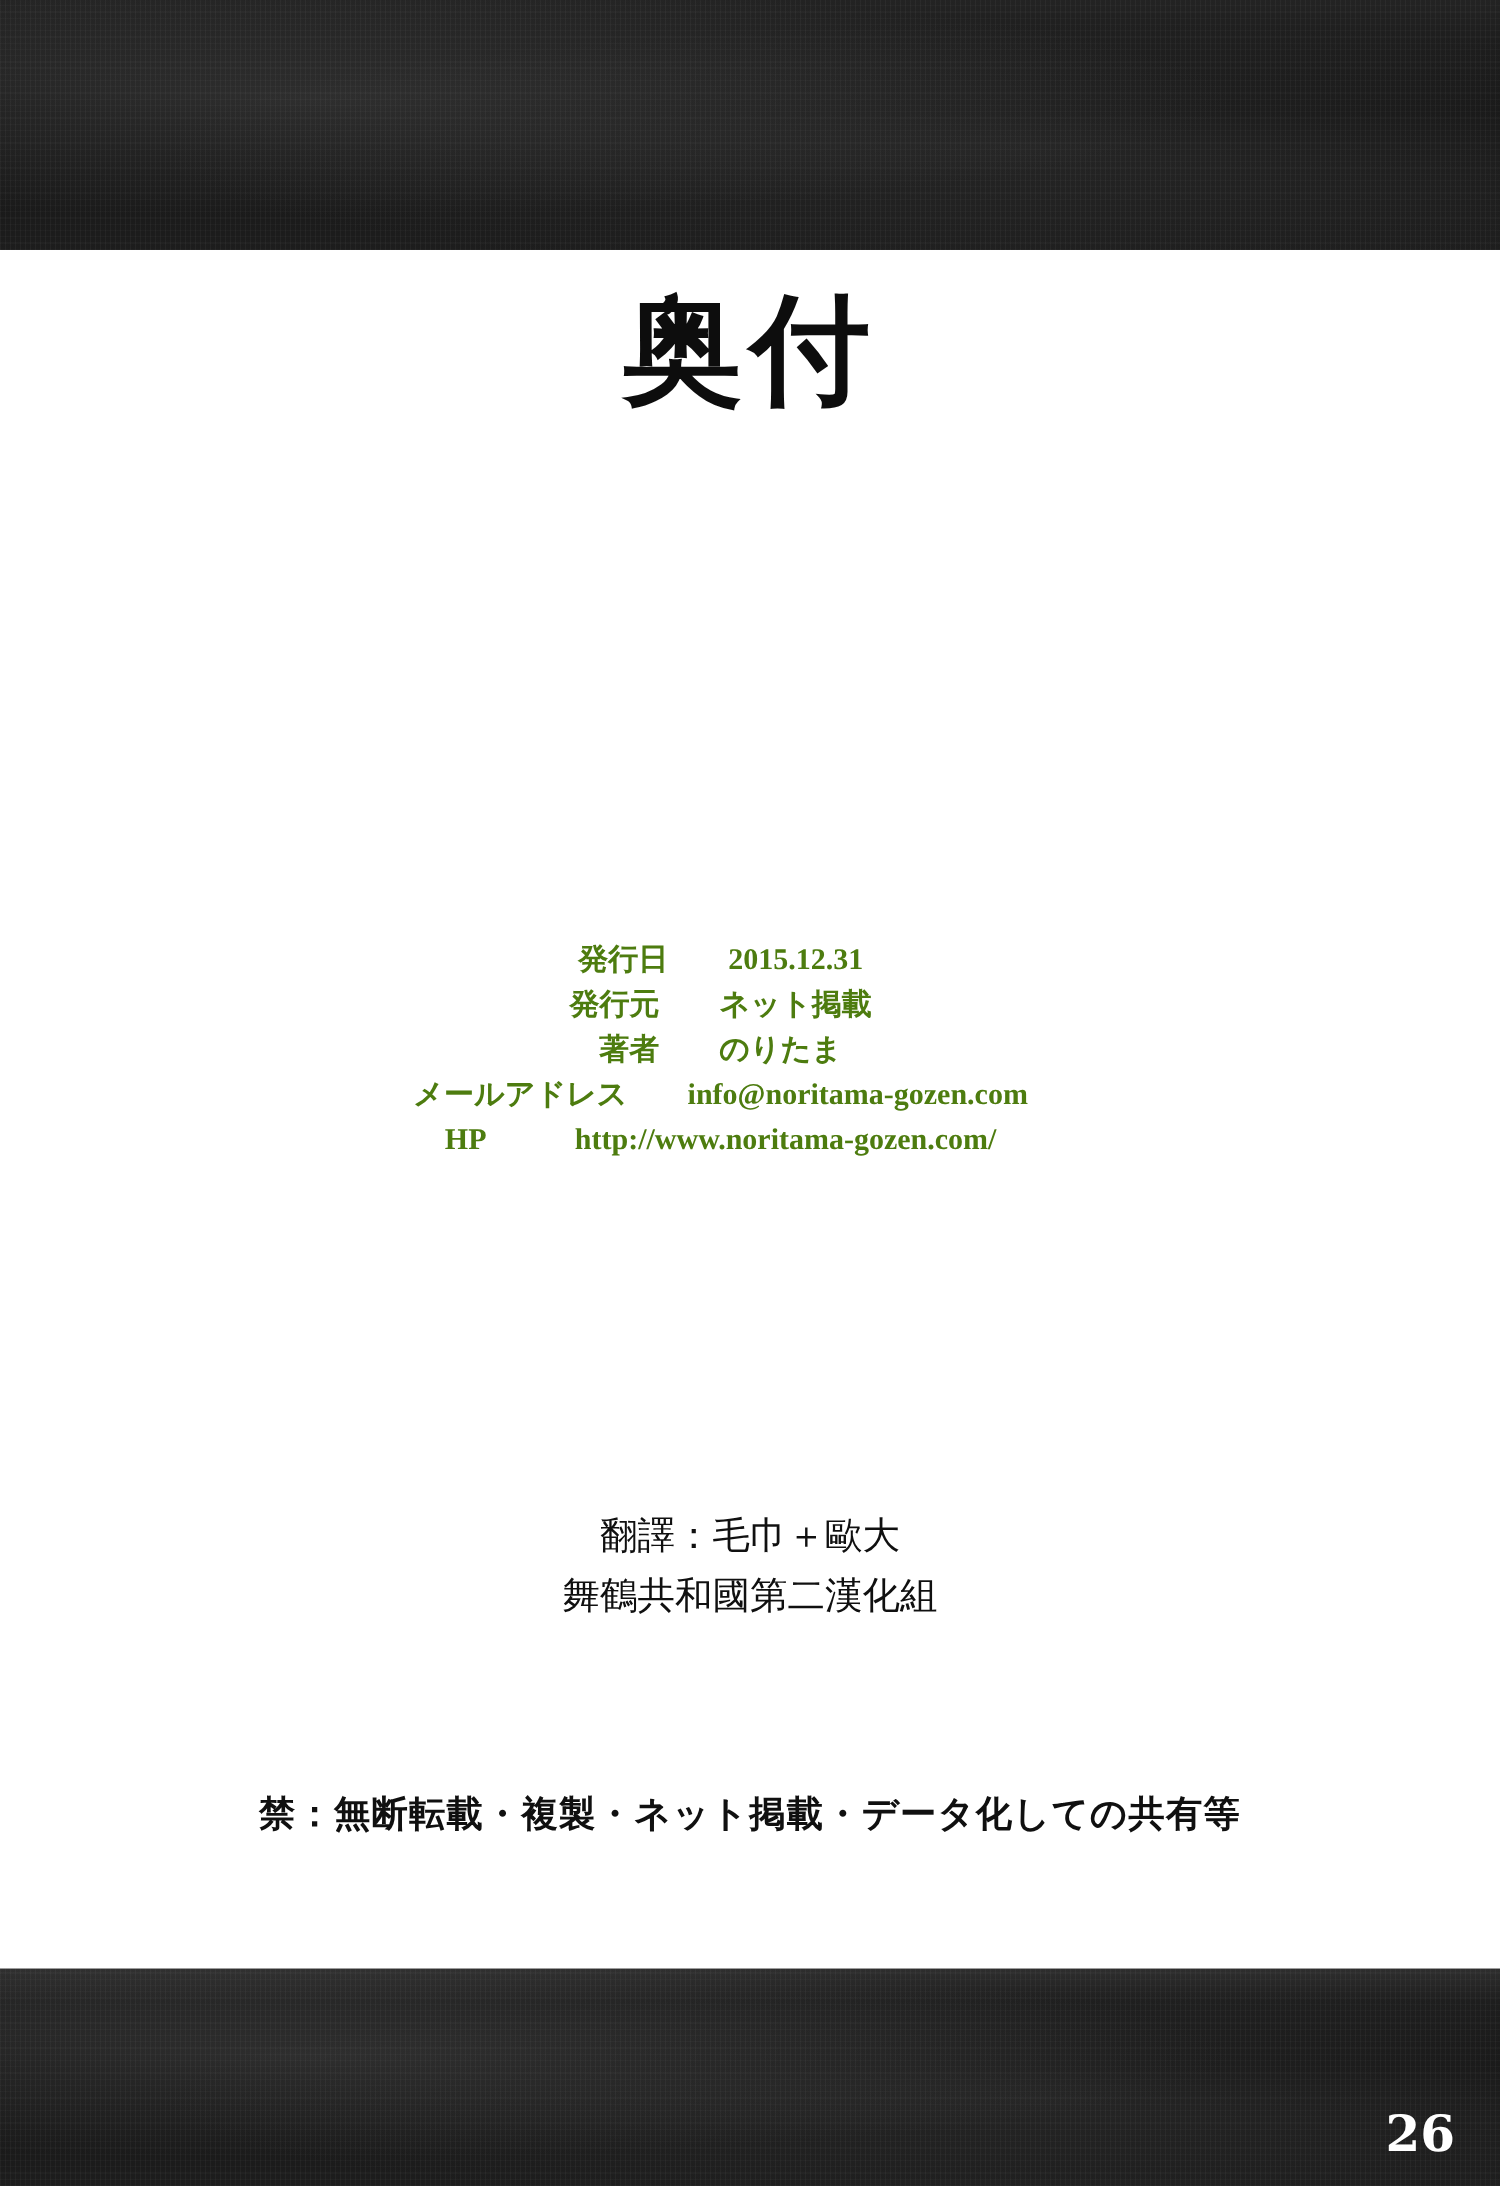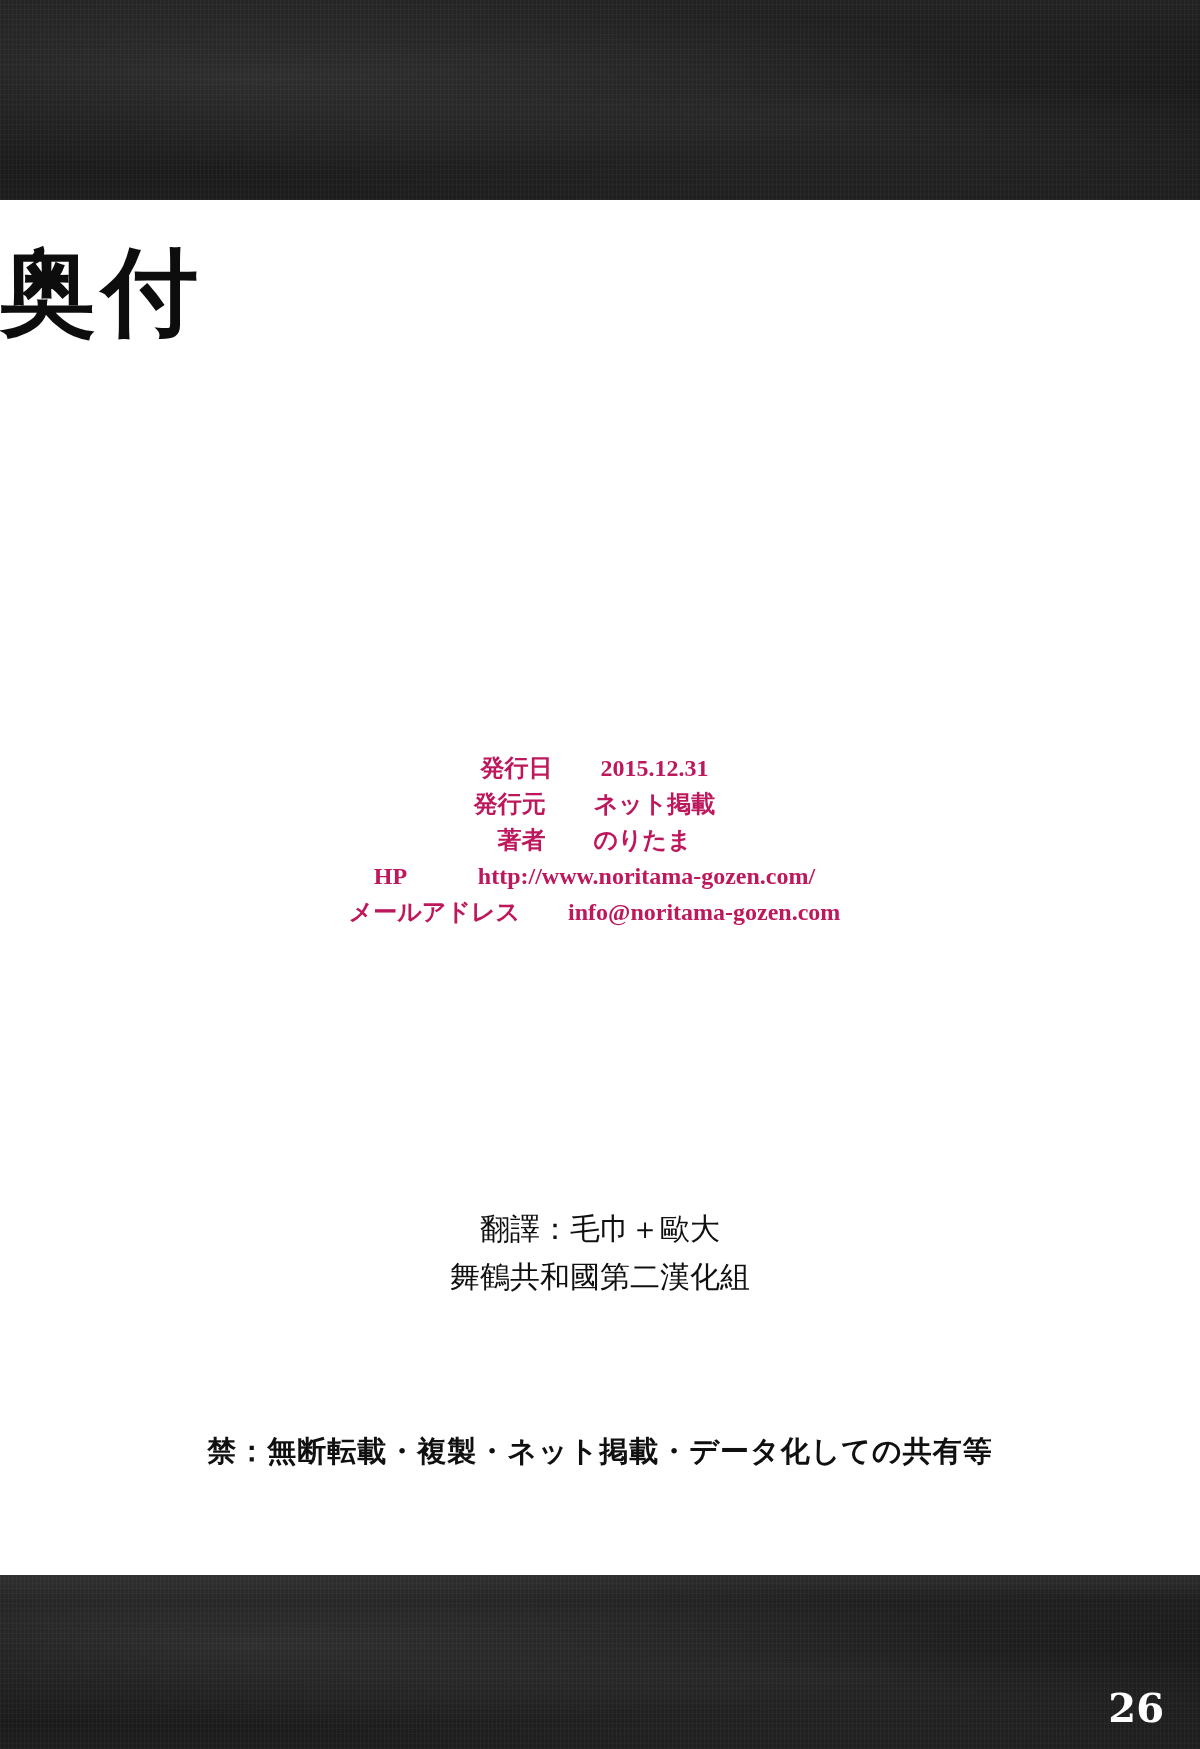--- a/index.html
+++ b/index.html
@@ -39,42 +39,42 @@
   }
   .band-bottom::after {
     content: "";
     position: absolute;
     left: 0; top: 0; right: 0; height: 26px;
     background: linear-gradient(180deg, rgba(255,255,255,0.05), rgba(255,255,255,0));
   }
 
   .title {
     position: absolute;
-    top: 244px;
+    top: 232px;
     left: 0;
     width: 1200px;
+    text-align: center;
     font-size: 96px;
     line-height: 1.0;
     font-weight: bold;
     letter-spacing: 6px;
     font-family: "DejaVu Serif", "Liberation Serif", serif;
     color: #0d0d0d;
   }
 
   .colophon {
     position: absolute;
     top: 750px;
     left: 0;
     width: 1153px;
     text-align: center;
     font-size: 24px;
     line-height: 36px;
     font-weight: bold;
-    color: #be185d;
-    margin-left: 18px;
+    color: #4d7c0f;
   }
   .colophon .row {
     white-space: pre;
   }
 
   .credits {
     position: absolute;
     top: 1205px;
     left: 0;
     width: 1200px;
@@ -114,22 +114,22 @@
 <div class="page">
 
   <div class="band band-top"></div>
 
   <div class="title">奥付</div>
 
   <div class="colophon">
     <div class="row">発行日　　2015.12.31</div>
     <div class="row">発行元　　ネット掲載</div>
     <div class="row">著者　　のりたま</div>
+    <div class="row">メールアドレス　　info@noritama-gozen.com</div>
     <div class="row">HP　　　http://www.noritama-gozen.com/</div>
-    <div class="row">メールアドレス　　info@noritama-gozen.com</div>
   </div>
 
   <div class="credits">
     <div>翻譯：毛巾＋歐大</div>
     <div>舞鶴共和國第二漢化組</div>
   </div>
 
   <div class="notice">禁：無断転載・複製・ネット掲載・データ化しての共有等</div>
 
   <div class="band band-bottom"></div>

